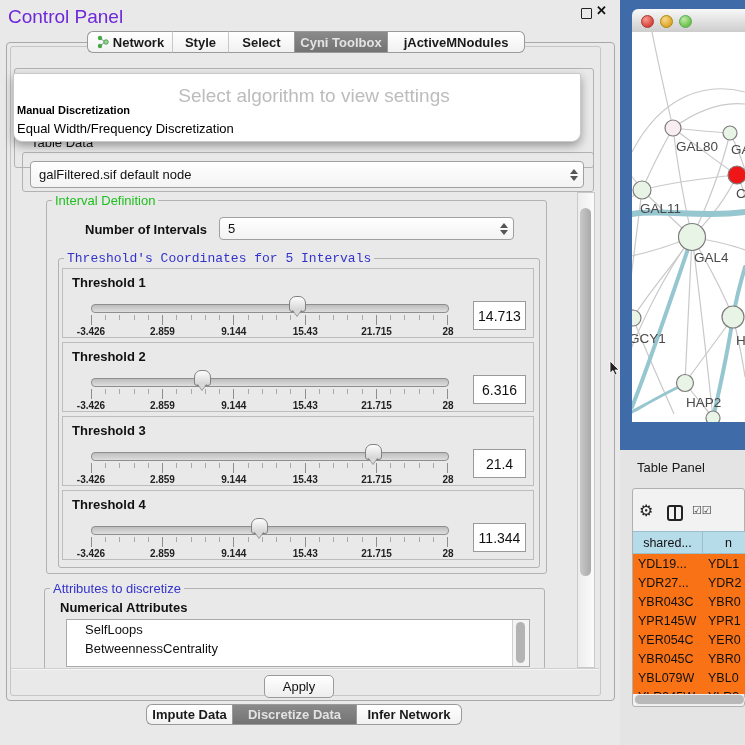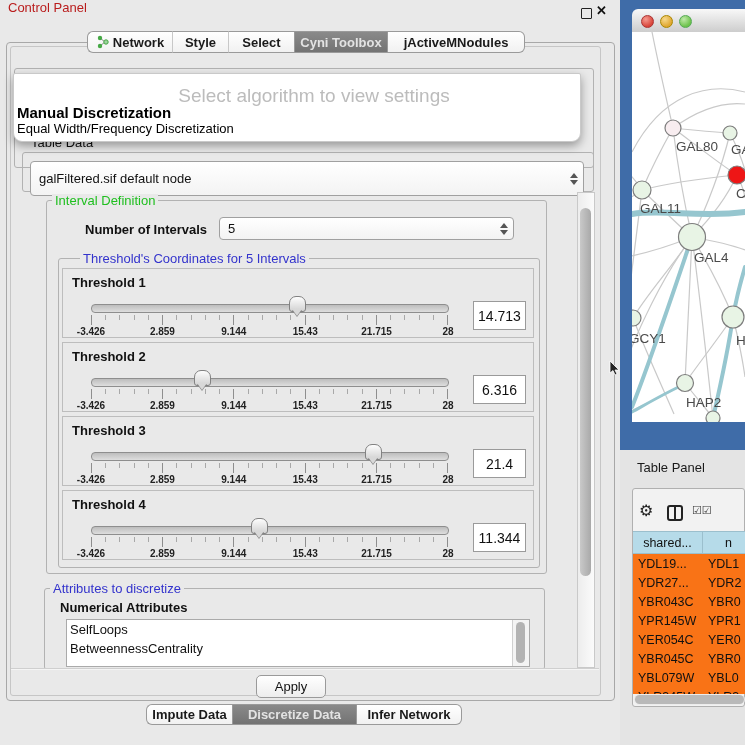--- a/index.html
+++ b/index.html
@@ -4,21 +4,21 @@
 <style>
   html,body{margin:0;padding:0;}
   body{
     width:745px;height:745px;position:relative;overflow:hidden;
     background:#e9e9e9;
     font-family:"Liberation Sans",sans-serif;
     -webkit-font-smoothing:antialiased;
   }
   .abs{position:absolute;}
   
-  .titlebar-text{left:8px;top:0;font-size:13px;color:#b91c1c;}
+  .titlebar-text{left:8px;top:6px;font-size:19px;color:#6d28d9;}
   .win-float{left:581px;top:8px;width:9px;height:9px;border:1.6px solid #222;border-radius:1px;}
   .win-close{left:596px;top:3px;font-size:13px;font-weight:bold;color:#111;}
   .outer-panel{left:6px;top:42px;width:607px;height:657px;border:1px solid #a8a8a8;border-radius:4px;background:#e9e9e9;}
   .inner-panel{left:10px;top:46px;width:589px;height:648px;border:1px solid #c6c6c6;border-radius:3px;}
   
   .seg{display:flex;align-items:center;justify-content:center;font-size:13px;font-weight:bold;color:#1a1a1a;
        background:linear-gradient(#ffffff,#f1f1f1);border-top:1px solid #9a9a9a;border-bottom:1px solid #9a9a9a;height:22px;box-sizing:border-box;}
   .seg.first{border-left:1px solid #9a9a9a;border-radius:6px 0 0 6px;}
   .seg.last{border-right:1px solid #9a9a9a;border-radius:0 6px 6px 0;}
   .seg.sep{border-left:1px solid #c8c8c8;}
@@ -35,21 +35,21 @@
   
   .combo{background:linear-gradient(#ffffff,#f3f3f3);border:1px solid #a0a0a0;border-radius:4px;
          font-size:13px;color:#111;display:flex;align-items:center;box-sizing:border-box;padding-left:8px;}
   .combo .stepper{margin-left:auto;margin-right:5px;display:flex;flex-direction:column;gap:2px;align-items:center;}
   .tri-up{width:0;height:0;border-left:4px solid transparent;border-right:4px solid transparent;border-bottom:5px solid #555;}
   .tri-dn{width:0;height:0;border-left:4px solid transparent;border-right:4px solid transparent;border-top:5px solid #555;}
   
   .popup{left:13px;top:73px;width:566px;height:67px;background:#ffffff;border:1px solid #c9c9c9;
          border-radius:2px 2px 9px 9px;box-shadow:0 4px 10px rgba(0,0,0,0.35);z-index:50;}
   .popup .hint{position:absolute;top:11px;left:17px;width:100%;text-align:center;color:#bcbcbc;font-size:19px;}
-  .popup .opt1{position:absolute;top:30px;left:3px;font-size:15px;font-weight:bold;color:#000;}
+  .popup .opt1{position:absolute;top:30px;left:3px;font-size:11px;font-weight:bold;color:#000;}
   .popup .opt2{position:absolute;top:47px;left:3px;font-size:13px;color:#000;}
   .focus-stepper{left:561px;top:96px;width:15px;height:22px;border-radius:4px;background:#e8eef8;
                  box-shadow:0 0 0 3px rgba(90,140,220,0.65);z-index:10;}
   
   .thr-panel{width:472px;height:70px;border:1px solid #bdbdbd;background:#e9e9e9;box-sizing:border-box;}
   .thr-title{position:absolute;left:9px;top:6px;font-size:13px;font-weight:bold;color:#111;}
   .slider-range{position:absolute;left:28px;top:26px;width:356px;height:24px;}
   .track{position:absolute;left:0;top:9px;width:356px;height:7px;border:1px solid #8e8e8e;border-radius:4px;
          background:linear-gradient(#bdbdbd,#dedede);}
   .thumb{position:absolute;top:1px;width:15px;height:14px;border:1px solid #828282;border-radius:7px 7px 3px 3px;
@@ -61,29 +61,29 @@
          background-image:
            repeating-linear-gradient(90deg,#8e8e8e 0 1px,transparent 1px 71.2px),
            repeating-linear-gradient(90deg,#a8a8a8 0 1px,transparent 1px 14.24px);
          background-size:100% 10px,100% 5px;background-repeat:no-repeat;}
   .tick-labels{position:absolute;left:28px;top:57px;width:357px;height:10px;}
   .tick-labels span{position:absolute;transform:translateX(-50%);font-size:10px;font-weight:bold;color:#222;white-space:nowrap;}
   .thr-value{position:absolute;left:410px;top:32px;width:51px;height:27px;background:#fff;border:1px solid #9a9a9a;
              font-size:14px;color:#111;display:flex;align-items:center;justify-content:center;}
   
   .attr-list{left:66px;top:619px;width:464px;height:48px;background:#fff;border:1px solid #aaa;overflow:hidden;box-sizing:border-box;}
-  .attr-item{font-size:13px;color:#111;padding-left:3px;line-height:19px;white-space:nowrap;}
+  .attr-item{font-size:13px;color:#111;padding-left:18px;line-height:19px;white-space:nowrap;}
   .list-scroll{position:absolute;right:0;top:0;width:16px;height:100%;background:#f4f4f4;border-left:1px solid #d0d0d0;}
   .list-thumb{position:absolute;left:3px;top:2px;width:9px;height:41px;border-radius:5px;background:#b3b3b3;}
   
   .vscroll{left:577px;top:192px;width:18px;height:476px;background:linear-gradient(90deg,#ededed,#fbfbfb);
            border:1px solid #c9c9c9;box-sizing:border-box;}
   .vscroll .vthumb{position:absolute;left:2px;top:15px;width:11px;height:368px;border-radius:6px;
            background:linear-gradient(90deg,#c9c9c9,#a9a9a9);}
-  .apply-btn{left:256px;top:675px;width:68px;height:21px;border:1px solid #9a9a9a;border-radius:5px;
+  .apply-btn{left:264px;top:675px;width:68px;height:21px;border:1px solid #9a9a9a;border-radius:5px;
              background:linear-gradient(#ffffff,#ededed);font-size:13px;color:#111;
              display:flex;align-items:center;justify-content:center;}
   .divider{left:11px;top:668px;width:588px;height:0;border-top:1px solid #cfcfcf;box-shadow:0 1px 0 #f5f5f5;}
   
   .net-frame{left:620px;top:0;width:125px;height:450px;background:#3f6ca8;}
   .net-titlebar{left:632px;top:9px;width:113px;height:23px;background:linear-gradient(#f8f8f8,#cdcdcd);
                 border-radius:6px 0 0 0;border-bottom:1px solid #9c9c9c;}
   .tl{position:absolute;top:6px;width:11px;height:11px;border-radius:50%;}
   .net-canvas{left:632px;top:32px;width:113px;height:390px;background:#ffffff;overflow:hidden;}
   .tp-bg{left:620px;top:450px;width:125px;height:295px;background:#e4e4e4;}
@@ -147,42 +147,42 @@
 <div class="abs focus-stepper"></div>
 
 <div class="abs popup">
   <div class="hint">Select algorithm to view settings</div>
   <div class="opt1">Manual Discretization</div>
   <div class="opt2">Equal Width/Frequency Discretization</div>
 </div>
 
 <div class="abs grp" style="left:22px;top:152px;width:570px;height:38px;"></div>
 <div class="abs grp-label" style="left:28px;top:136px;color:#111;">Table Data</div>
-<div class="abs combo" style="left:30px;top:161px;width:554px;height:35px;">
+<div class="abs combo" style="left:30px;top:161px;width:554px;height:27px;">
   <span>galFiltered.sif default node</span>
   <span class="stepper">
       <span class="tri-up"></span>
       <span class="tri-dn"></span>
     </span>
 </div>
 
 <div class="abs grp" style="left:46px;top:200px;width:499px;height:372px;"></div>
 <div class="abs grp-label green" style="left:52px;top:194px;">Interval Definition</div>
 
 <div class="abs label-13 bold" style="left:85px;top:222px;">Number of Intervals</div>
 <div class="abs combo" style="left:219px;top:217px;width:295px;height:23px;">
   <span>5</span>
   <span class="stepper">
       <span class="tri-up"></span>
       <span class="tri-dn"></span>
     </span>
 </div>
 
 <div class="abs grp" style="left:58px;top:258px;width:480px;height:308px;"></div>
-<div class="abs grp-label blue" style="left:80px;top:252px;">Threshold's Coordinates for 5 Intervals</div>
+<div class="abs grp-label blue" style="left:64px;top:252px;font-family:Liberation Mono, monospace;">Threshold's Coordinates for 5 Intervals</div>
 
 <div class="abs thr-panel" style="left:62px;top:268px;">
   <div class="thr-title">Threshold 1</div>
   <div class="slider-range">
       <div class="track"></div>
       <div class="thumb" style="left: calc(57.72% - 7px);"></div>
     </div>
   <div class="ticks"></div>
   <div class="tick-labels">
       <span style="left: 0%;">-3.426</span>

